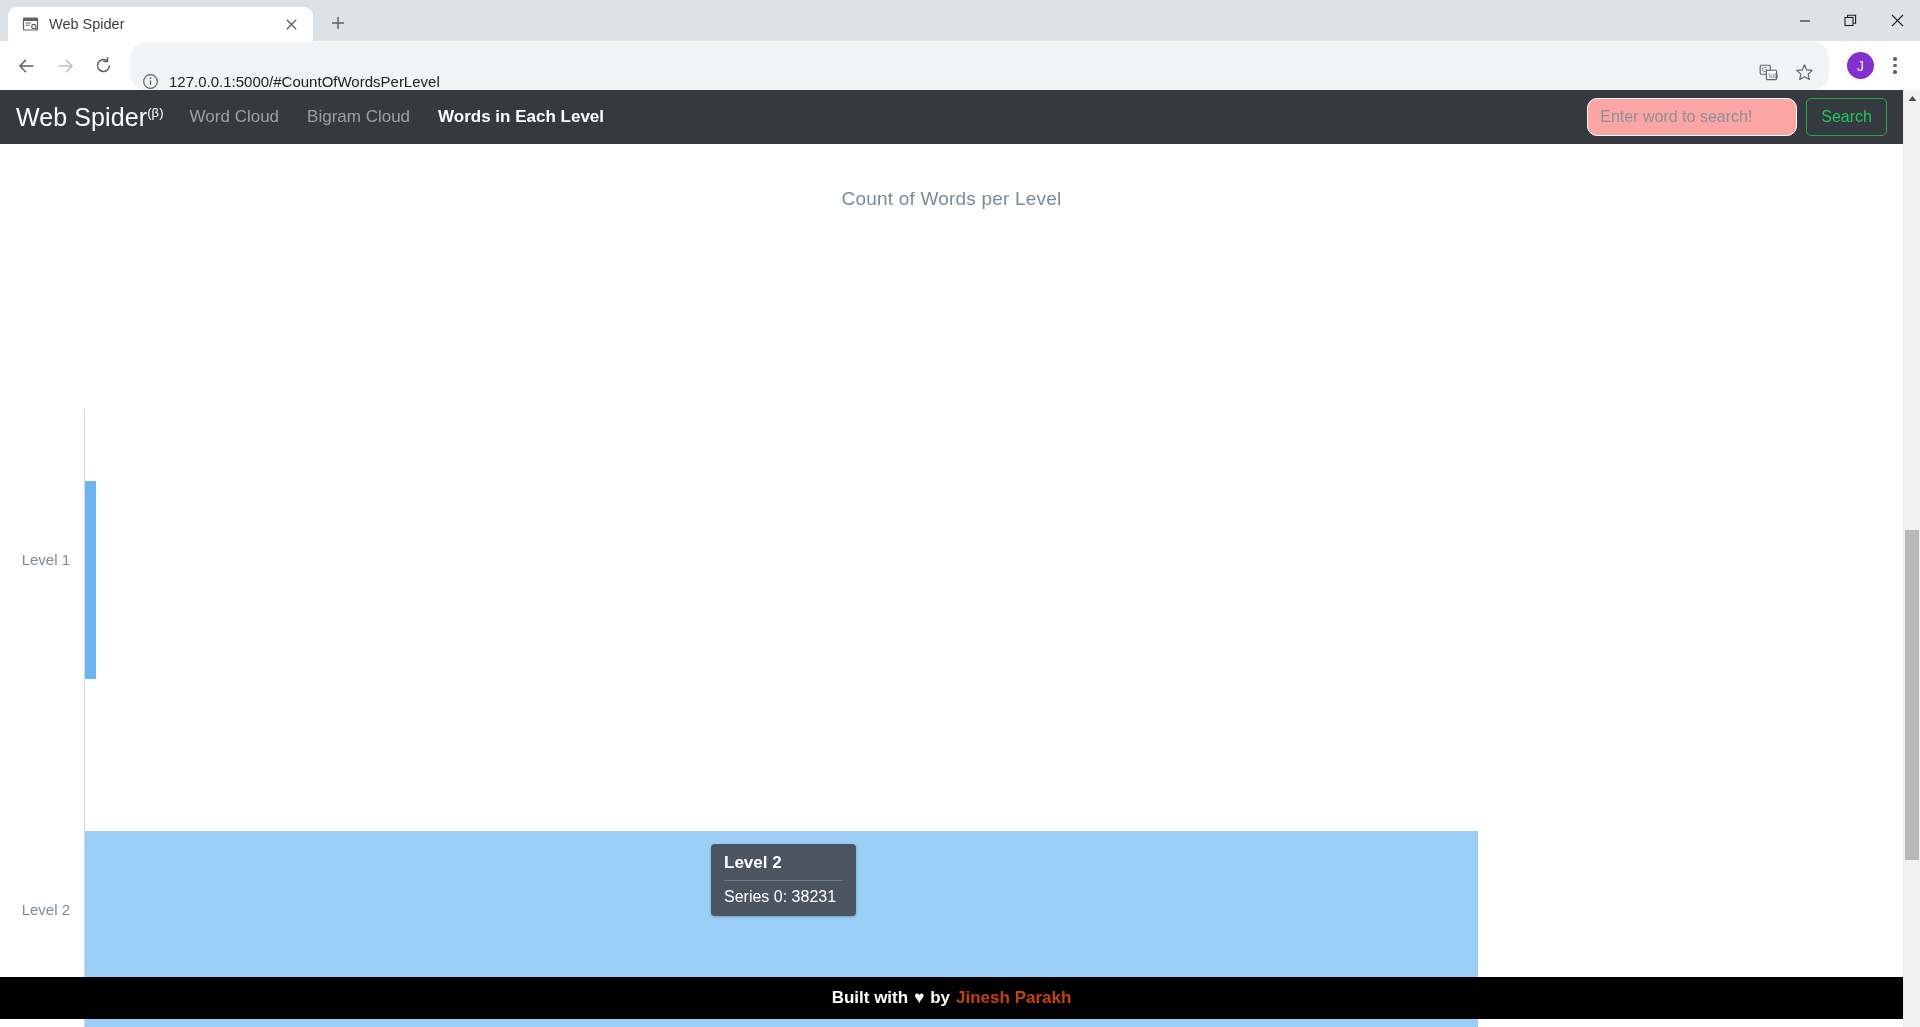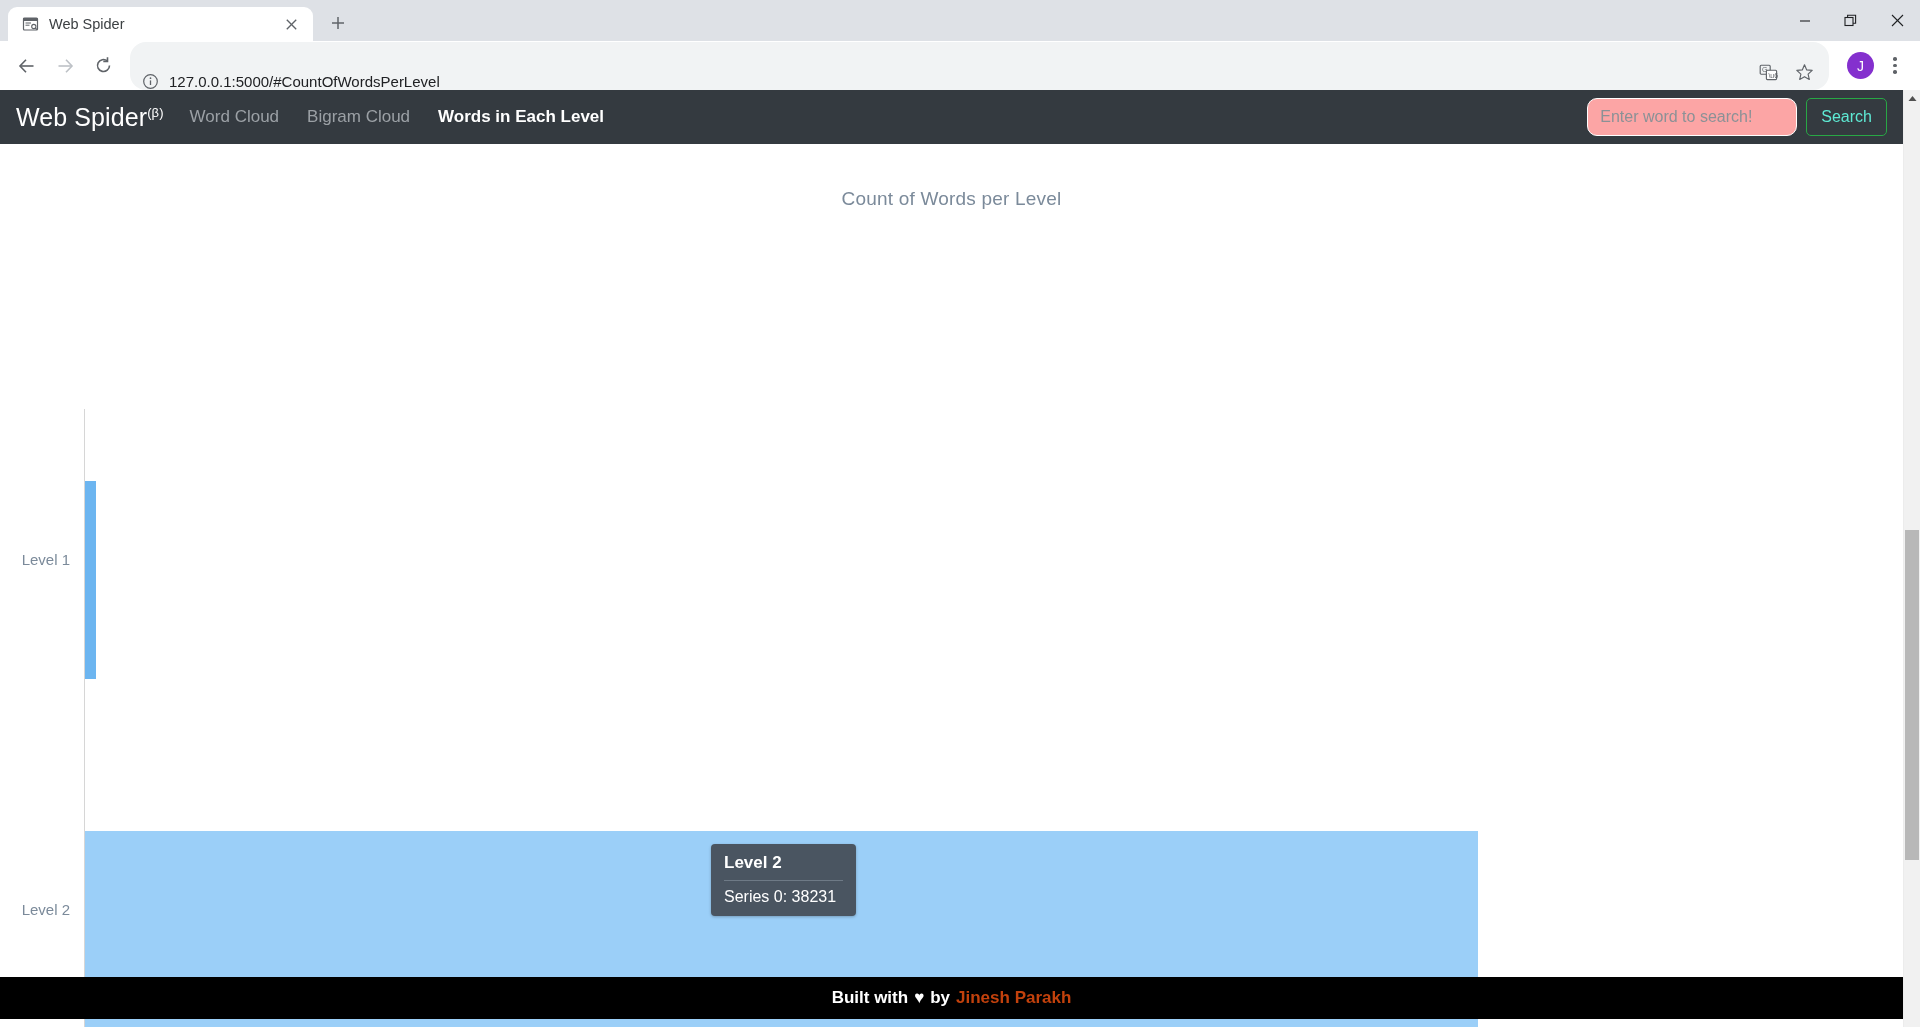--- a/index.html
+++ b/index.html
@@ -128,21 +128,21 @@
   .search-input {
     width: 210px; height: 38px; border-radius: 10px;
     border: 1px solid #ffffff; background: #fca5a5;
     padding: 0 12px; font-size: 16px; color: #495057;
     font-family: "Liberation Sans", sans-serif; outline: none;
   }
   .search-input::placeholder { color: #8b9196; }
   .search-btn {
     height: 38px; padding: 0 14px; border-radius: 5px;
     border: 1px solid #28a745; background: transparent;
-    color: #5eead4; font-size: 16px;
+    color: #22c55e; font-size: 16px;
     font-family: "Liberation Sans", sans-serif; cursor: pointer;
   }
 
   
   .chart-wrap { position: relative; width: 100%; height: 880px; background: #ffffff; }
   .chart-title {
     text-align: center; color: #7b8a9a; font-size: 19px;
     padding-top: 44px; letter-spacing: 0.2px;
   }
   .plot {

